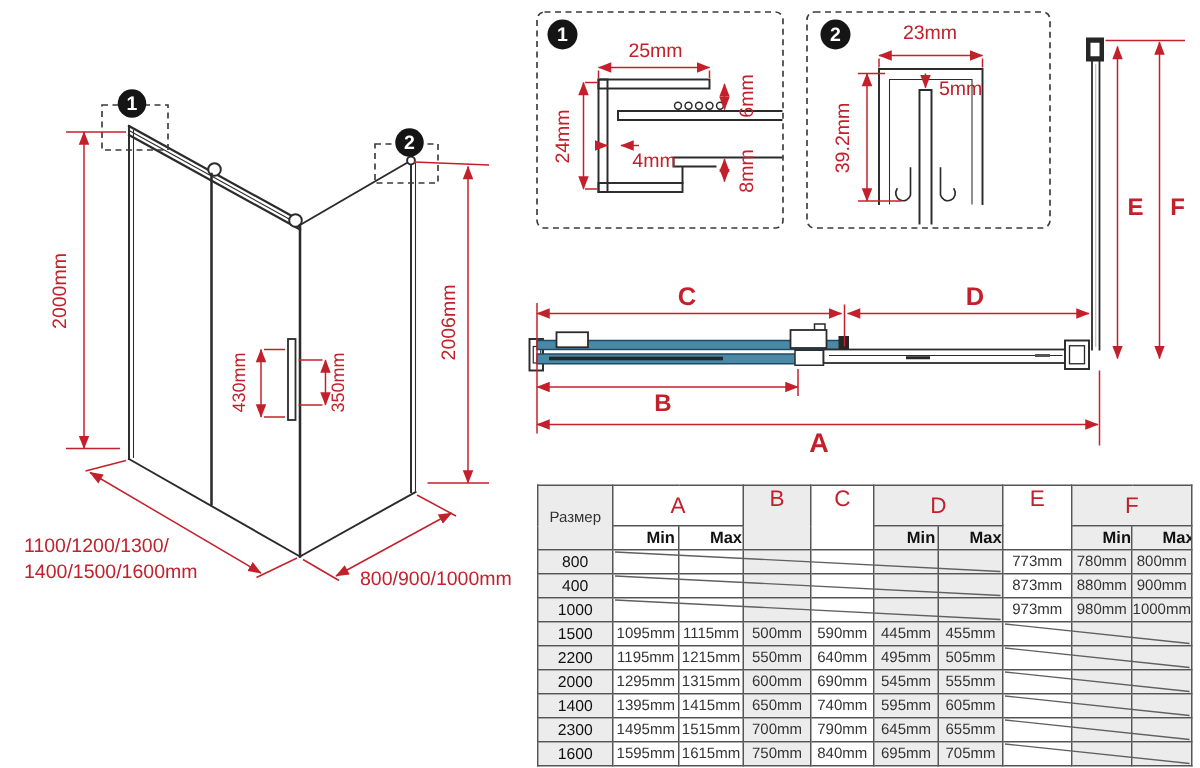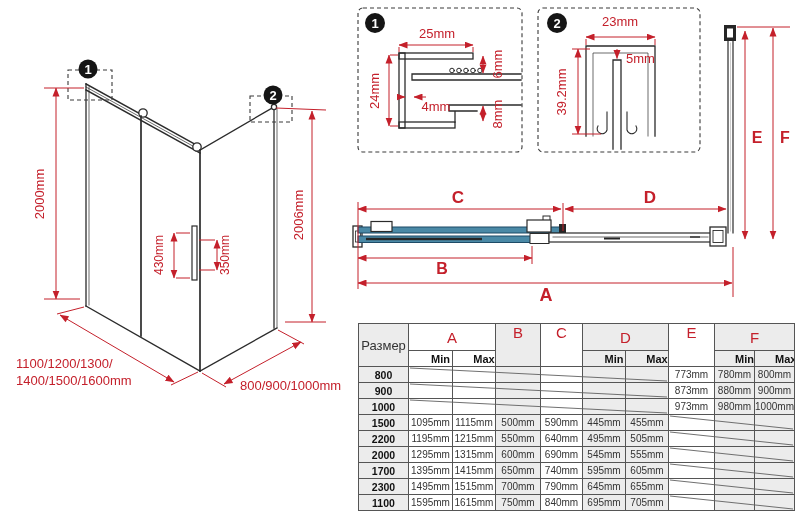--- a/index.html
+++ b/index.html
@@ -16,27 +16,27 @@
   .badge-t{fill:#ffffff;font-weight:bold;}
   .glass{fill:#4a89a6;stroke:#1d4b66;stroke-width:1;}
   .wfill{fill:#ffffff;}
   .dkfill{fill:#262626;stroke:none;}
 
   .table-wrap{position:absolute;left:358px;top:323px;width:436px;}
   table.dims{border-collapse:collapse;table-layout:fixed;width:436px;border:1.5px solid #333;}
   table.dims th,table.dims td{border:1px solid #555;padding:0;text-align:center;
       white-space:nowrap;overflow:hidden;font-weight:normal;}
   col.g{background:#ececec;}
-  .c-size{font-size:13px;color:#333;}
+  .c-size{font-size:10px;color:#333;}
   .c-letter{color:#c4202b;font-size:15px;font-weight:bold;}
   .vtop{vertical-align:top;padding-top:5px;}
   thead tr.r1 th{height:26px;}
   thead tr.r2 th{height:15px;font-size:11px;font-weight:bold;color:#111;padding-left:20px;}
   tbody td{height:15px;font-size:10px;color:#333;}
-  tbody td.size{font-weight:bold;color:#111;font-size:10.5px;}
+  tbody td.size{font-weight:normal;color:#111;font-size:10.5px;}
   #strike-overlay{position:absolute;left:0;top:0;pointer-events:none;}
 </style>
 </head>
 <body>
 
 <div id="stage">
 
 <svg id="art" width="800" height="512" viewBox="0 0 800 512">
   <defs>
     <marker id="ae" markerWidth="10" markerHeight="8" refX="8.5" refY="3.5" orient="auto" markerUnits="userSpaceOnUse">
@@ -247,21 +247,21 @@
             <td class="struck"></td>
         <td class="struck"></td>
             <td class="struck"></td>
         <td class="struck"></td>
             <td class="struck"></td>
         <td>773mm</td>
         <td>780mm</td>
         <td>800mm</td>
       </tr>
       <tr>
-        <td class="size">900</td>
+        <td class="size">400</td>
         <td class="struck"></td>
             <td class="struck"></td>
         <td class="struck"></td>
             <td class="struck"></td>
         <td class="struck"></td>
             <td class="struck"></td>
         <td>873mm</td>
         <td>880mm</td>
         <td>900mm</td>
       </tr>
@@ -307,21 +307,21 @@
         <td>1315mm</td>
         <td>600mm</td>
         <td>690mm</td>
         <td>545mm</td>
         <td>555mm</td>
         <td class="struck"></td>
         <td class="struck"></td>
         <td class="struck"></td>
       </tr>
       <tr>
-        <td class="size">1700</td>
+        <td class="size">1400</td>
         <td>1395mm</td>
         <td>1415mm</td>
         <td>650mm</td>
         <td>740mm</td>
         <td>595mm</td>
         <td>605mm</td>
         <td class="struck"></td>
         <td class="struck"></td>
         <td class="struck"></td>
       </tr>
@@ -331,21 +331,21 @@
         <td>1515mm</td>
         <td>700mm</td>
         <td>790mm</td>
         <td>645mm</td>
         <td>655mm</td>
         <td class="struck"></td>
         <td class="struck"></td>
         <td class="struck"></td>
       </tr>
       <tr>
-        <td class="size">1100</td>
+        <td class="size">1600</td>
         <td>1595mm</td>
         <td>1615mm</td>
         <td>750mm</td>
         <td>840mm</td>
         <td>695mm</td>
         <td>705mm</td>
         <td class="struck"></td>
         <td class="struck"></td>
         <td class="struck"></td>
       </tr>

